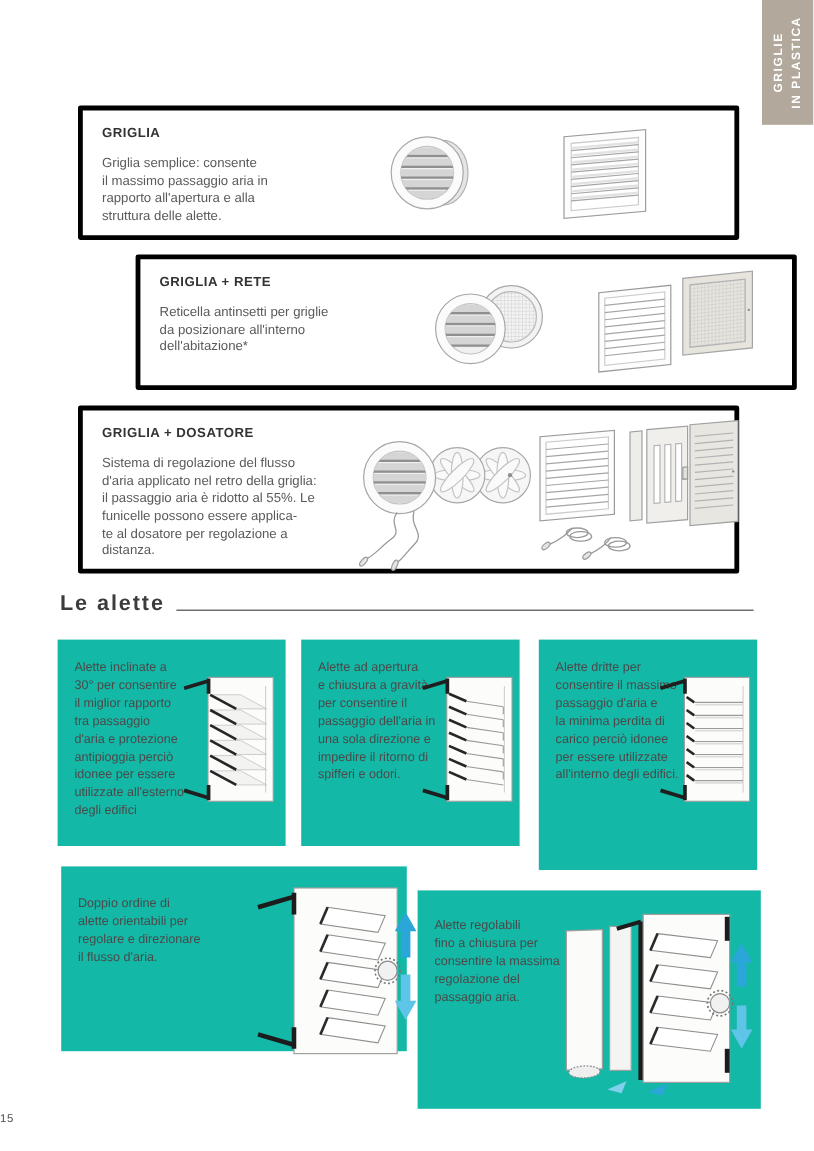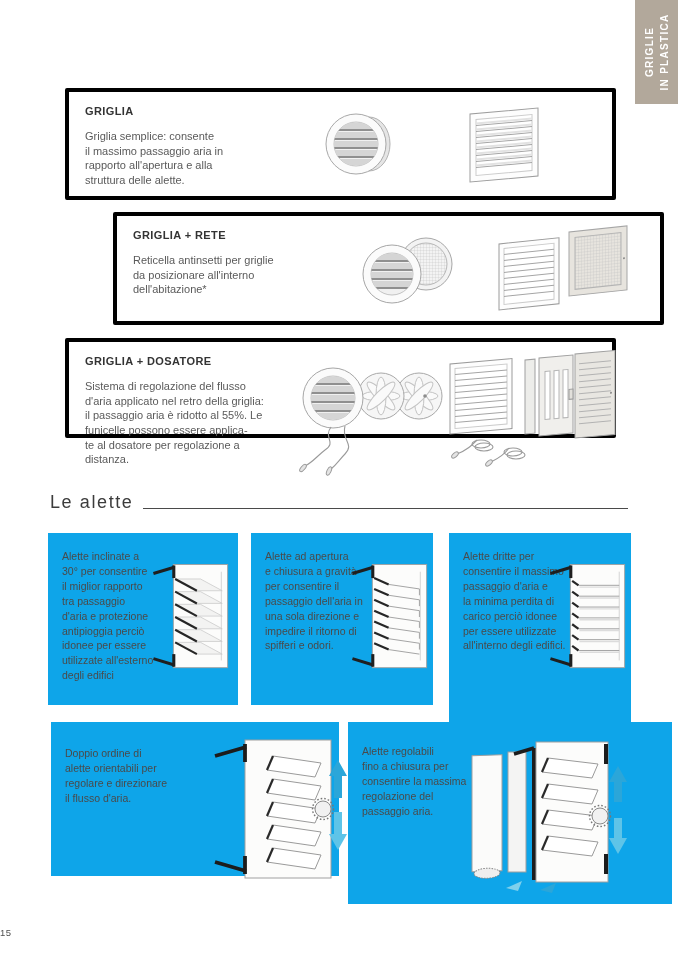--- a/index.html
+++ b/index.html
@@ -15,29 +15,29 @@
     position:absolute; left:50%; top:50%; width:104px; height:43px;
     transform:translate(-50%,-50%) rotate(-90deg);
     display:flex; flex-direction:column; justify-content:center; align-items:center;
   }
   .side-tab-inner span { color:#fff; font-size:10px; font-weight:700; letter-spacing:1.3px; line-height:1.45; white-space:nowrap; }
   
   .main-title { position:absolute; left:60px; top:42px; right:52px; display:flex; align-items:flex-end; }
   .main-title .t { font-size:19px; font-weight:400; letter-spacing:2px; color:#3c3c3c; white-space:nowrap; }
   .main-title .rule { flex:1; border-bottom:2px solid #474747; margin-bottom:3px; margin-left:4px; }
   .section-title { position:absolute; left:50px; top:492px; right:50px; display:flex; align-items:flex-end; }
-  .section-title .t { font-size:18px; font-weight:400; letter-spacing:1.6px; color:#3c3c3c; white-space:nowrap; }
+  .section-title .t { font-size:18px; font-weight:700; letter-spacing:1.6px; color:#3c3c3c; white-space:nowrap; }
   .section-title .rule { flex:1; border-bottom:1.5px solid #4a4a4a; margin-bottom:4px; margin-left:10px; }
   
   .pbox { position:absolute; left:65px; width:551px; background:#fff; border:4px solid #000000; border-radius:2px; padding:13px 16px; }
   .pbox h3 { font-size:11px; font-weight:700; letter-spacing:.4px; color:#333; }
   .pbox p { margin-top:12px; font-size:11px; line-height:1.33; color:#5a5a5a; width:215px; white-space:pre-line; }
   .pbox .ill { position:absolute; }
   
-  .abox { position:absolute; background:#0ea5e9; padding:16px 14px; }
+  .abox { position:absolute; background:#14b8a6; padding:16px 14px; }
   .abox p { font-size:10.5px; line-height:1.42; color:#4a4a4a; white-space:pre-line; }
   .abox .ill { position:absolute; }
   .page-number { position:absolute; left:0; right:0; top:927px; text-align:left; font-size:9.5px; color:#4f4f4f; letter-spacing:.5px; }
   svg { display:block; }
 </style>
 </head>
 <body>
 
 <div class="page">
 
@@ -170,21 +170,21 @@
             <line x1="5" y1="35" x2="55" y2="35"></line>
               <line x1="5" y1="41" x2="55" y2="41"></line>
             <line x1="5" y1="47" x2="55" y2="47"></line>
               <line x1="5" y1="53" x2="55" y2="53"></line>
           </g>
         </g>
       </svg>
     </div>
   </div>
 
-  <div class="pbox" style="top:338px; height:100px;">
+  <div class="pbox" style="top:338px; height:140px;">
     <h3>GRIGLIA + DOSATORE</h3>
     <p>Sistema di regolazione del flusso
 d'aria applicato nel retro della griglia:
 il passaggio aria è ridotto al 55%. Le
 funicelle possono essere applica-
 te al dosatore per regolazione a
 distanza.</p>
     <div class="ill" style="left:228px; top:12px;">
       <svg width="160" height="124" viewBox="0 0 160 124">
         <defs>
@@ -477,21 +477,21 @@
             <path d="M72 116 L66 130"></path>
         </g>
         <circle cx="122" cy="77" r="8" fill="#f1f1f1" stroke="#8a8a8a"></circle>
         <circle cx="122" cy="77" r="10.5" fill="none" stroke="#777" stroke-width="1.4" stroke-dasharray="1.6 2"></circle>
         <path d="M137 28 L146 44 L141 44 L141 66 L133 66 L133 44 L128 44 Z" fill="#2ba6d9"></path>
         <path d="M137 118 L128 102 L133 102 L133 80 L141 80 L141 102 L146 102 Z" fill="#5ec4e8"></path>
       </svg>
     </div>
   </div>
 
-  <div class="abox" style="left:348px; top:722px; width:324px; height:182px;">
+  <div class="abox" style="left:348px; top:742px; width:286px; height:182px;">
     <p style="margin-top:6px;">Alette regolabili
 fino a chiusura per
 consentire la massima
 regolazione del
 passaggio aria.</p>
     <div class="ill" style="left:118px; top:14px;">
       <svg width="165" height="160" viewBox="0 0 165 160">
         <g transform="skewY(-2)">
           <rect x="6" y="20" width="30" height="116" fill="#fbfbfa" stroke="#9f9f9f"></rect>
           <ellipse cx="21" cy="138" rx="13" ry="5" fill="#eeeeee" stroke="#888" stroke-dasharray="1.5 1.2"></ellipse>

